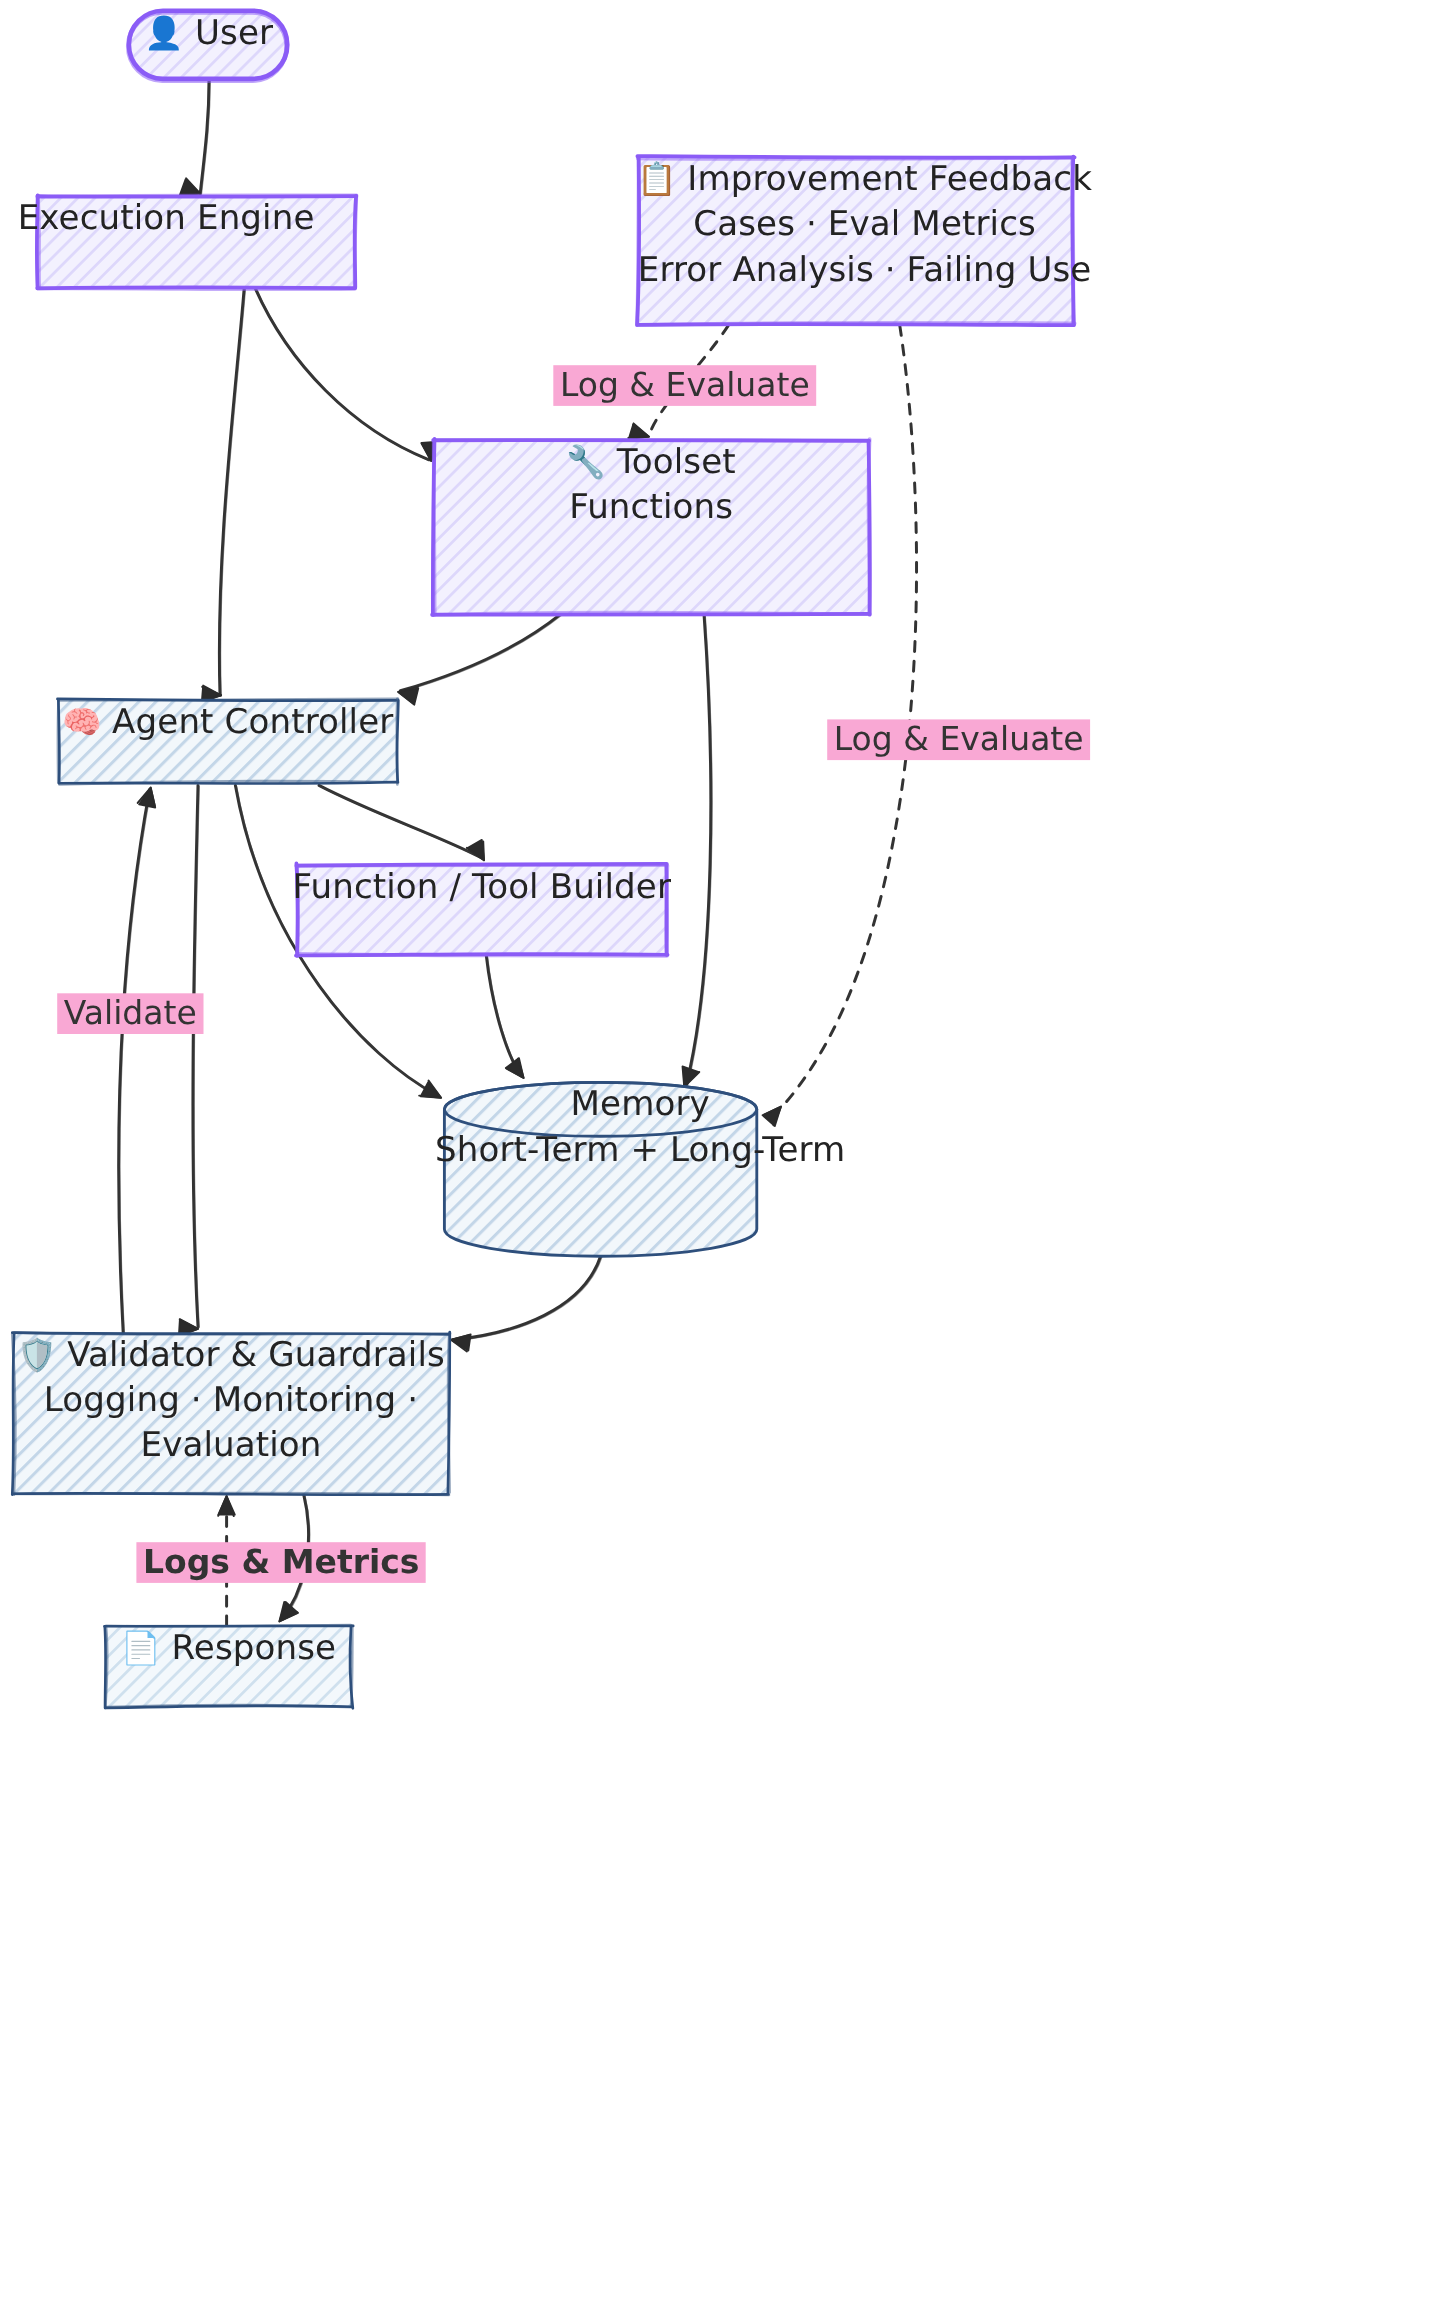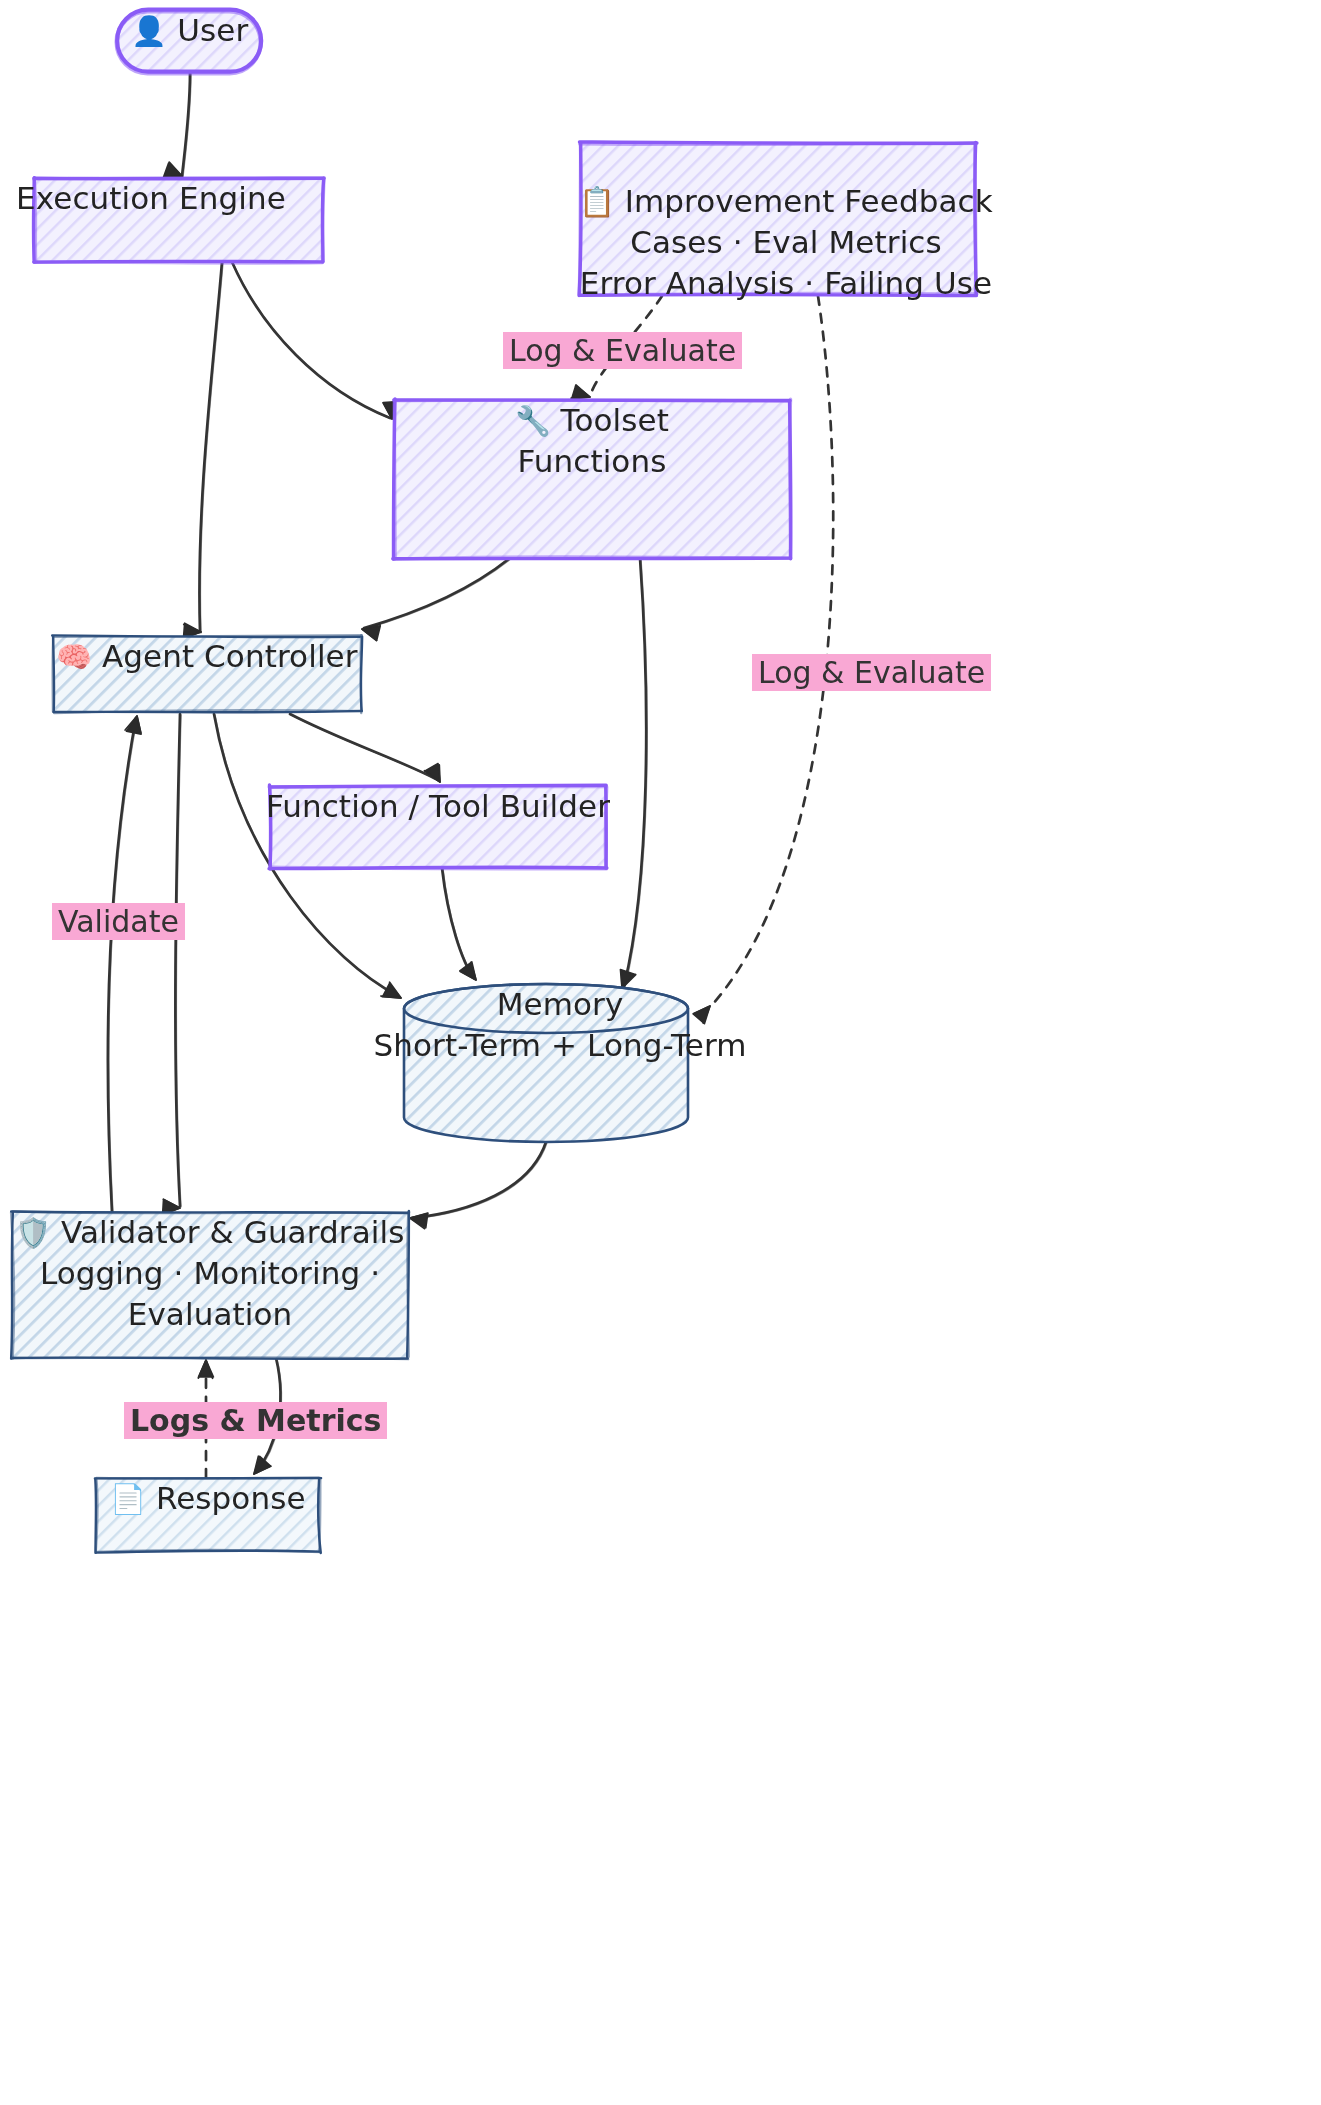--- a/index.html
+++ b/index.html
@@ -272,36 +272,36 @@
       </g>
   </svg>
 
   <div id="labels-layer">
       <div class="nodelabel" style="left: 118px; top: 10px; width: 144px; height: 62px;">
         <span class="ln"><span class="emoji">👤 </span><span>User</span></span>
       </div>
       <div class="nodelabel" style="left: 35px; top: 178px; width: 232px; height: 84px;">
         <span class="ln">Execution Engine</span>
       </div>
-      <div class="nodelabel" style="left: 580px; top: 143px; width: 412px; height: 152px; margin-top: 38px;">
+      <div class="nodelabel" style="left: 580px; top: 143px; width: 412px; height: 152px;">
         <span class="ln"><span class="emoji">📋 </span><span>Improvement Feedback</span></span>
         <span class="ln">Cases · Eval Metrics</span>
         <span class="ln">Error Analysis · Failing Use</span>
       </div>
       <div class="nodelabel" style="left: 394px; top: 400px; width: 396px; height: 158px;">
         <span class="ln"><span class="emoji">🔧 </span><span>Toolset</span></span>
         <span class="ln">Functions</span>
       </div>
       <div class="nodelabel" style="left: 53px; top: 636px; width: 308px; height: 76px;">
         <span class="ln"><span class="emoji">🧠 </span><span>Agent Controller</span></span>
       </div>
       <div class="nodelabel" style="left: 270px; top: 786px; width: 336px; height: 82px;">
         <span class="ln">Function / Tool Builder</span>
       </div>
-      <div class="nodelabel" style="left: 404px; top: 984px; width: 312px; height: 158px;">
+      <div class="nodelabel" style="left: 404px; top: 984px; width: 312px; height: 158px; padding-left: 22px;">
         <span class="ln">Memory</span>
         <span class="ln">Short-Term + Long-Term</span>
       </div>
       <div class="nodelabel" style="left: 12px; top: 1212px; width: 396px; height: 142px;">
         <span class="ln"><span class="emoji">🛡️ </span><span>Validator &amp; Guardrails</span></span>
         <span class="ln">Logging · Monitoring ·</span>
         <span class="ln">Evaluation</span>
       </div>
       <div class="nodelabel" style="left: 96px; top: 1478px; width: 224px; height: 74px;">
         <span class="ln"><span class="emoji">📄 </span><span>Response</span></span>

